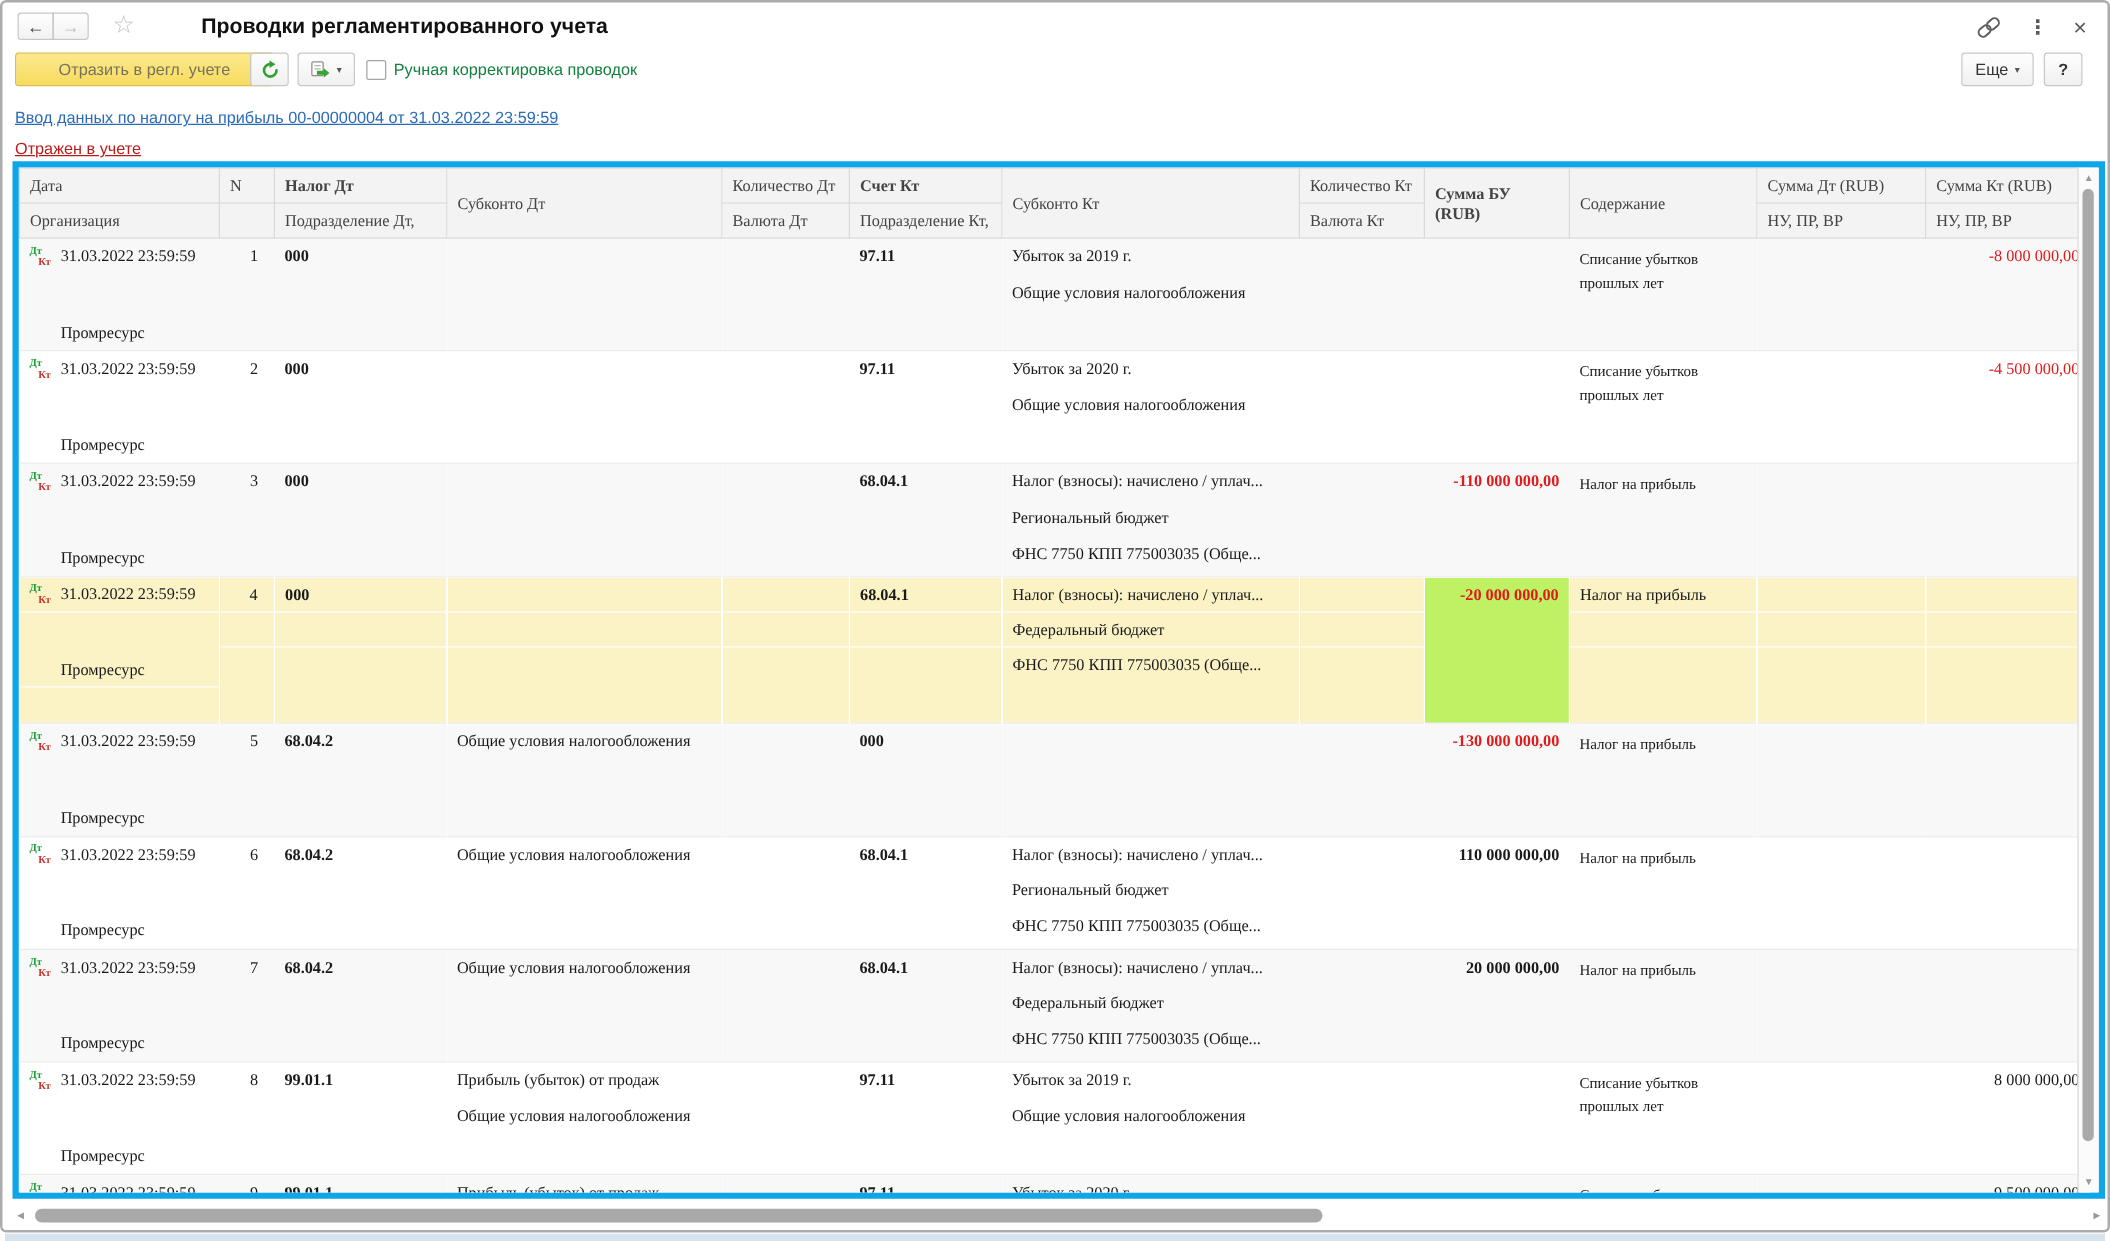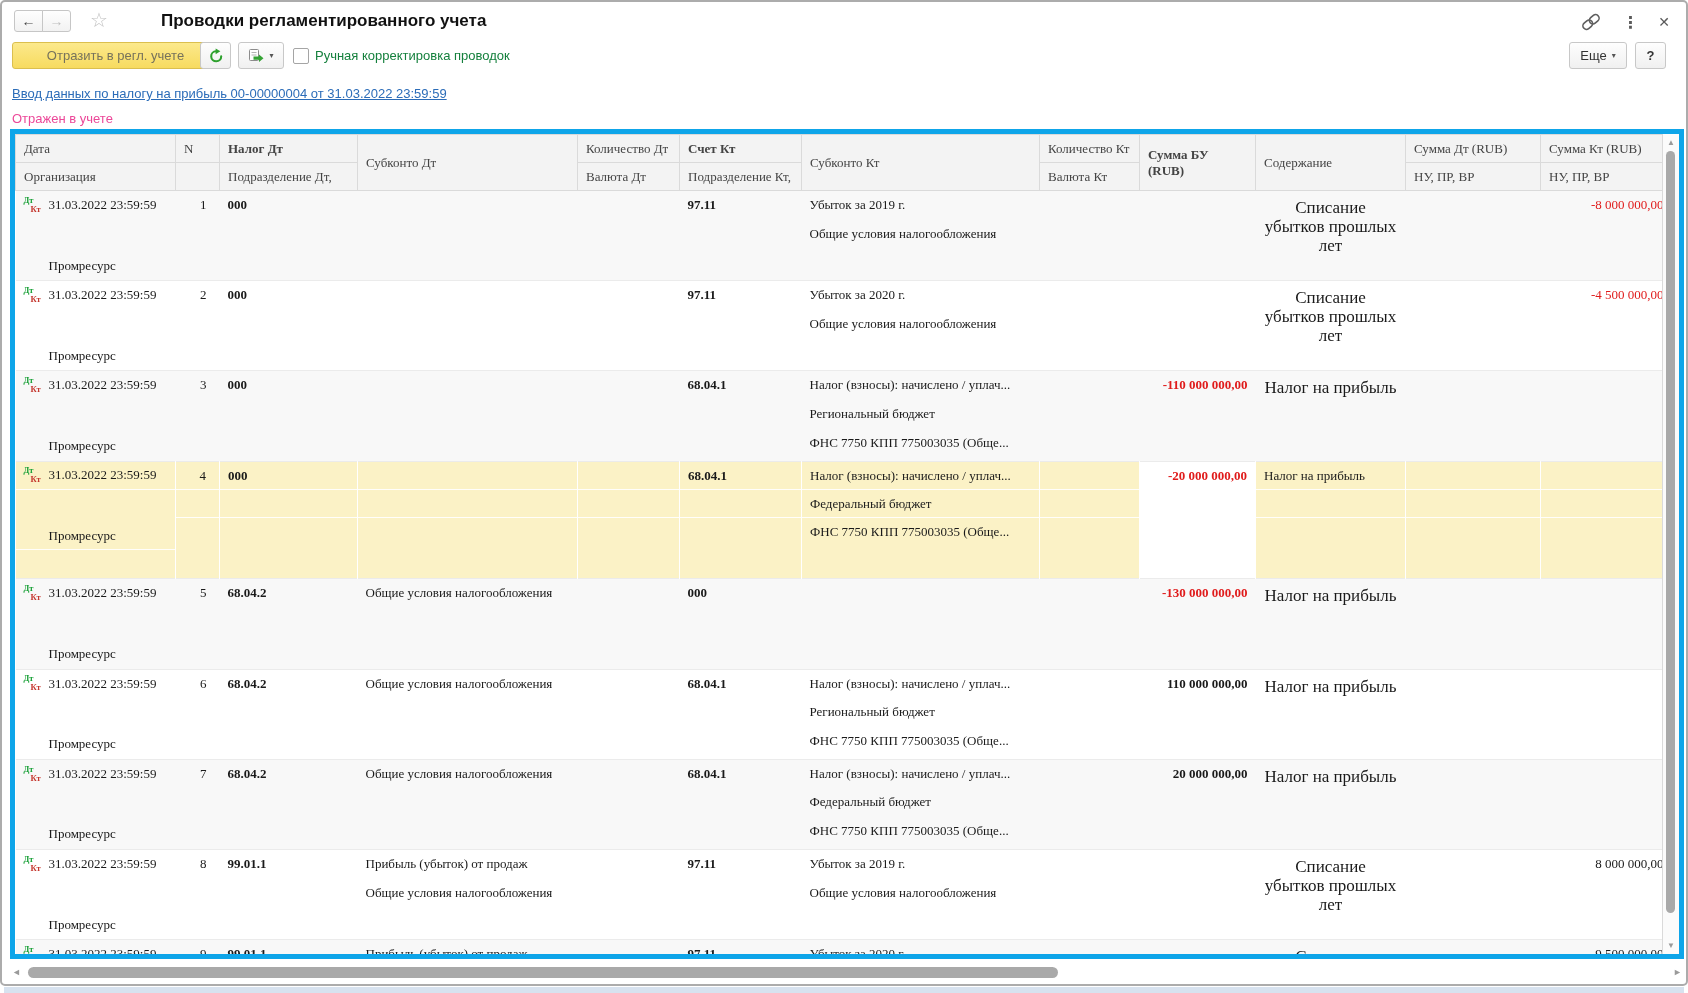--- a/index.html
+++ b/index.html
@@ -26,46 +26,46 @@
   .btn-yellow{position:absolute;left:10px;top:40px;width:207px;background:linear-gradient(#FCE98C,#F7DB5F);border:1px solid #DBBF4E;color:#76725C;}
   .btn-refresh{position:absolute;left:198px;top:40px;width:31px;}
   .btn-register{position:absolute;left:236px;top:40px;width:46px;gap:4px;}
   .caret{font-size:8px;color:#555;}
   .cb{position:absolute;left:291px;top:46px;width:14px;height:14px;border:1px solid #A5A5A5;border-radius:2px;background:#fff;cursor:pointer;}
   .cb-label{position:absolute;left:313px;top:46px;color:#15803d;}
   .btn-more{position:absolute;left:1567px;top:40px;width:58px;gap:5px;}
   .btn-help{position:absolute;left:1633px;top:40px;width:31px;font-weight:700;}
 
   .doclink{position:absolute;left:10px;top:84px;color:#2B6CB8;text-decoration:underline;cursor:pointer;text-align:right;}
-  .status{position:absolute;left:10px;top:109px;color:#ec4899;}
+  .status{position:absolute;left:10px;top:109px;color:#b91c1c;text-decoration:underline;}
 
   
   .grid{position:absolute;left:8px;top:127px;width:1674px;height:830px;border:5px solid #0ea5e9;box-sizing:border-box;overflow:hidden;background:#fff;font-family:Liberation Serif, serif;}
   .grid table{border-collapse:collapse;table-layout:fixed;width:1656px;}
   thead th{height:27px;background:#F3F3F3;border:1px solid #DADADA;color:#444;font-weight:400;font-size:13px;text-align:left;padding:0 8px;white-space:nowrap;overflow:hidden;}
   thead th.bld{font-weight:700;}
   thead th.wrap{white-space:normal;line-height:16px;}
   tbody td{padding:0;vertical-align:top;height:86px;border-top:1px solid #EBEBEB;overflow:hidden;}
   tbody tr{height:86px;}
   tbody tr:nth-child(odd){background:#F8F8F8;}
   .ln{height:28.6px;line-height:28.6px;padding:0 8px;white-space:nowrap;overflow:hidden;font-size:13px;box-sizing:border-box;}
   .ln.flex{display:flex;align-items:center;gap:5px;}
   .ln.org{padding-left:33px;margin-top:32px;}
   .ln.acc{font-weight:700;}
   .amt .ln{text-align:right;}
   .bold{font-weight:700;}
   .neg{color:#E01B1B;}
   .num .ln{text-align:right;padding-right:13px;}
-  .content{padding:7px 8px 0 8px;line-height:19px;font-size:17px;text-align:center;}
+  .content{padding:7px 8px 0 8px;line-height:19px;font-size:12px;}
   
   tr.sel{background:#FBF2C6;}
   tr.sel td{border-right:1px solid rgba(255,255,255,0.9);}
   tr.sel td .ln{border-bottom:1px solid rgba(255,255,255,0.9);height:28.3px;line-height:28.3px;}
   tr.sel td .ln:last-child{border-bottom:none;}
-  tr.sel td.cur{background:#ffffff;}
+  tr.sel td.cur{background:#bef264;}
   tr.sel td.cur .ln{border-bottom:none;}
   
   .dtkt{position:relative;width:20px;height:19px;flex:0 0 20px;display:inline-block;}
   .dtkt i{position:absolute;font-style:normal;font-weight:700;font-size:8.5px;line-height:9px;}
   .dtkt .dt{left:0;top:0;color:#18A036;}
   .dtkt .kt{left:7px;top:9px;color:#C5372E;}
 
   
   .vscroll{position:absolute;right:0;top:0;bottom:0;width:16px;border-left:1px solid #DADADA;background:#FBFBFB;}
   .vscroll .arr{position:absolute;left:0;width:16px;text-align:center;font-size:8px;color:#9A9A9A;cursor:pointer;}

